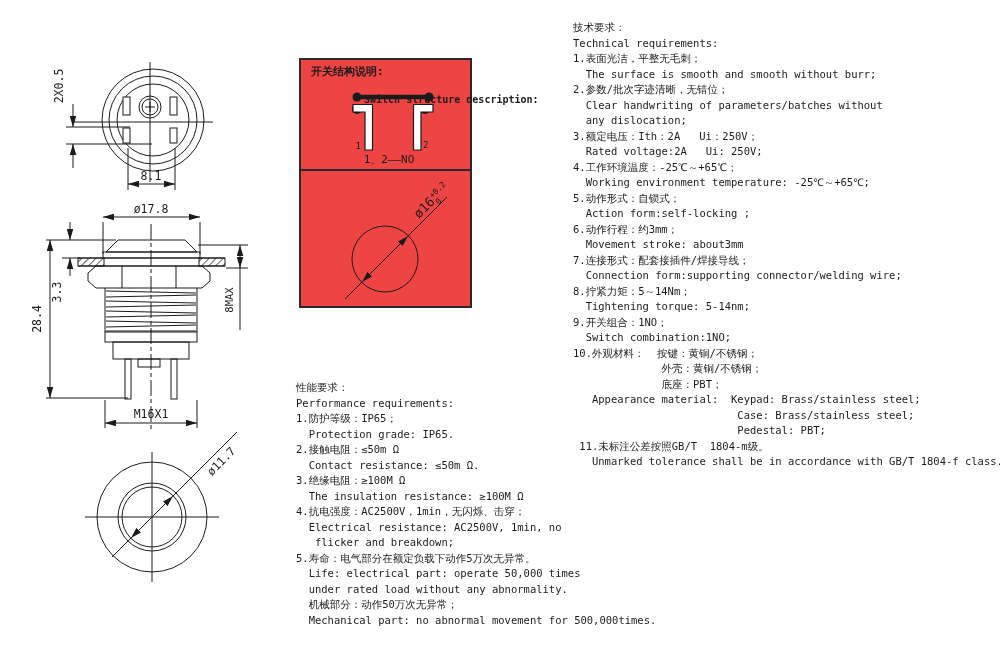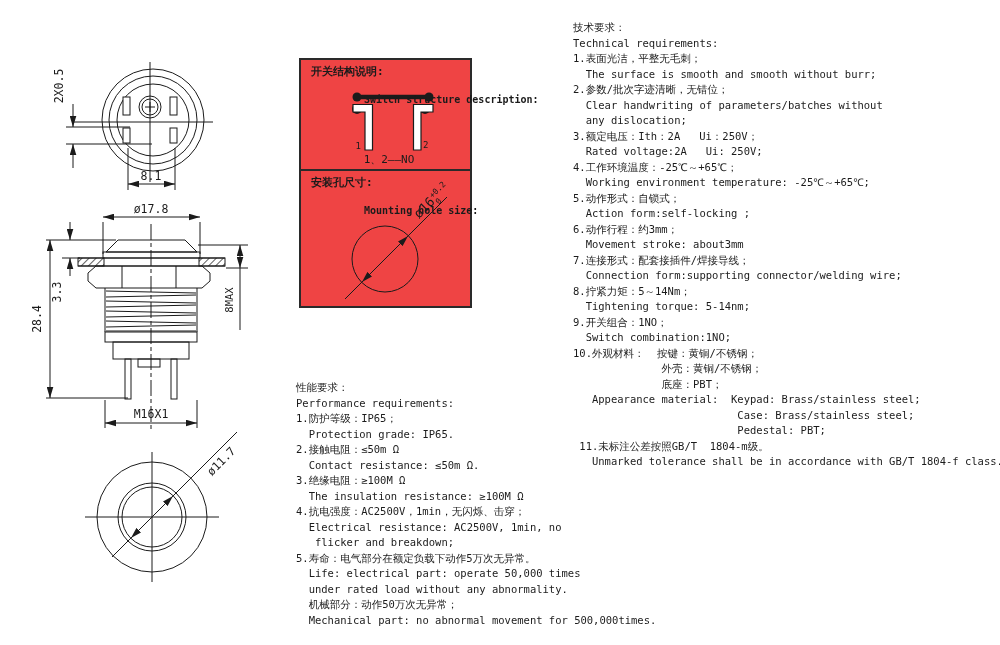--- a/index.html
+++ b/index.html
@@ -152,22 +152,20 @@
           <path d="M52,44.5 L71.5,44.5 L71.5,90 L64,90 L64,52 L52,52 Z" fill="#fff"></path>
           <path d="M132,44.5 L112.5,44.5 L112.5,90 L120,90 L120,52 L132,52 Z" fill="#fff"></path>
         </g>
         <text x="60" y="89" text-anchor="end" font-size="9">1</text>
         <text x="122" y="88" text-anchor="start" font-size="9">2</text>
         <text x="88" y="103" text-anchor="middle" font-size="11">1、2——NO</text>
       </svg>
     </div>
 
     <div id="mounting-section" class="box-section">
-      <div class="box-title"><span class="zh">安装孔尺寸:</span><br>
-        <span class="en">Mounting hole size:</span></div>
       <svg class="diagram-svg" width="169" height="133" viewBox="0 0 169 133">
         <defs>
           <marker id="b" viewBox="0 0 10 6" refX="10" refY="3" markerWidth="11" markerHeight="7" orient="auto-start-reverse" markerUnits="userSpaceOnUse">
             <path d="M0,0 L10,3 L0,6 Z" fill="#1b1b1b"></path>
           </marker>
         </defs>
         <g stroke="#1b1b1b" fill="none" stroke-width="1">
           <circle cx="84" cy="88" r="33"></circle>
           <line x1="44" y1="128" x2="146" y2="26"></line>
           <line x1="84" y1="88" x2="61" y2="111" marker-end="url(#b)"></line>

